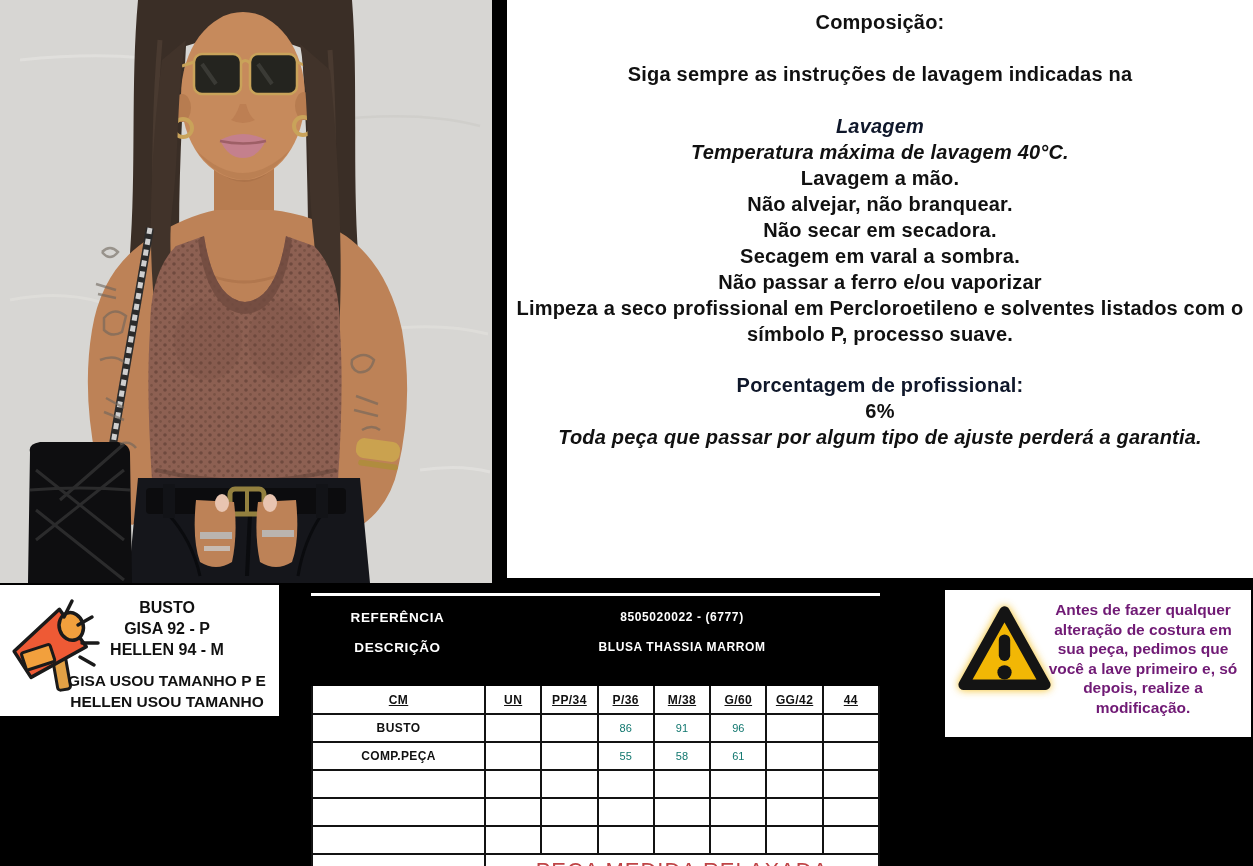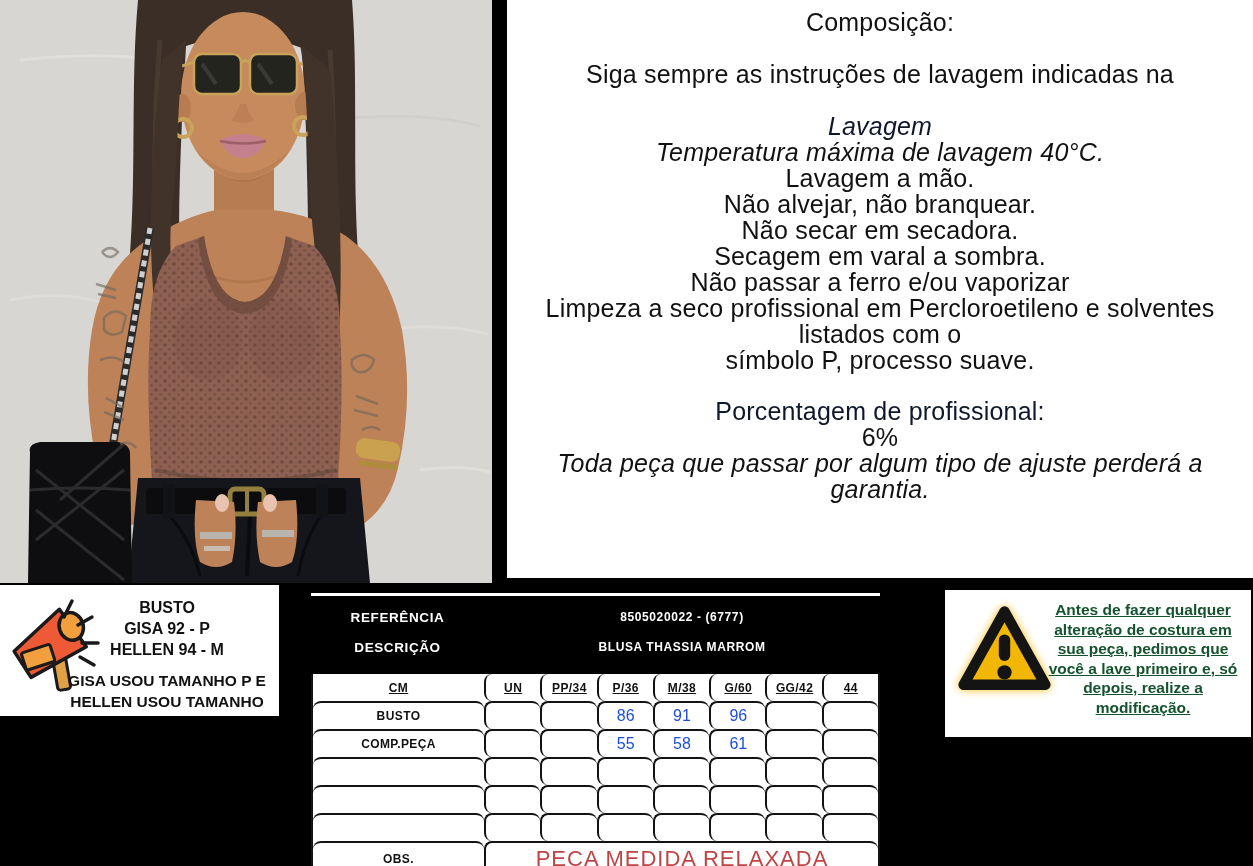--- a/index.html
+++ b/index.html
@@ -7,58 +7,58 @@
   body { font-family:"Liberation Sans", sans-serif; }
   .canvas { position:relative; width:1253px; height:866px; background:#000; overflow:hidden; }
 
   
   .photo { position:absolute; left:0; top:0; width:492px; height:583px; overflow:hidden; background:#d7d6d3; }
   .photo svg { display:block; }
 
   
   .care-panel { position:absolute; left:507px; top:0; width:746px; height:578px; background:#ffffff;
                 text-align:center; color:#111; padding-top:9px; }
-  .care-line { font-size:25px; line-height:26px; font-weight:normal; letter-spacing:.2px; }
+  .care-line { font-size:20px; line-height:26px; font-weight:bold; letter-spacing:.2px; }
   .sp { height:26px; }
   .sp2 { height:25px; }
   .red { color:#0f172a; }
   .ital { font-style:italic; }
 
   
   .size-note-box { position:absolute; left:0; top:585px; width:279px; height:131px; background:#fff; overflow:hidden; }
   .size-note-text { position:absolute; left:62px; top:12px; width:210px; text-align:center; color:#111; }
   .size-line { font-size:16px; line-height:21px; font-weight:bold; }
   .size-gap { height:10px; }
   .size-line2 { font-size:15.5px; line-height:21px; font-weight:bold; }
   .megaphone { position:absolute; left:2px; top:10px; width:105px; height:112px; }
 
   
   .mtable { position:absolute; left:311px; top:593px; width:569px; border-top:3px solid #fff; border-bottom:3px solid #fff; }
-  .t-header { background:#000; color:#fff; padding:6px 0 12px 0; }
+  .t-header { background:#000; color:#fff; padding:6px 0 24px 0; }
   .t-hrow { display:grid; grid-template-columns:173px 1fr; height:30px; align-items:center; }
   .t-hlabel { text-align:center; font-weight:bold; font-size:13.5px; letter-spacing:.6px; }
   .t-hvalue { text-align:center; font-weight:bold; font-size:12px; letter-spacing:.6px; }
   .t-body { background:#fff; border:2px solid #131313; border-top:none; }
   .trow { display:grid; grid-template-columns:171px repeat(7, 1fr); }
   .trow .cell { border-left:2px solid #131313; border-top:2px solid #131313;
-                display:flex; align-items:center; justify-content:center;border-radius:8px; }
+                display:flex; align-items:center; justify-content:center; }
   .trow .cell:first-child { border-left:none; }
   .trow.first .cell { border-top:none; }
   .h-cm { height:27px; } .h-row { height:28px; } .h-obs { height:33px; }
   .cell.head { font-size:12px; font-weight:bold; text-decoration:underline; letter-spacing:.4px; color:#111; }
   .cell.lbl  { font-size:12px; font-weight:bold; letter-spacing:.4px; color:#111; }
-  .cell.val  { font-size:16px; color:#1d4ed8; }
+  .cell.val  { font-size:11px; color:#0f766e; }
   .cell.obs-val { grid-column:2 / span 7; font-size:22px; color:#bf4446; letter-spacing:1px; }
 
   
   .warning-box { position:absolute; left:945px; top:590px; width:306px; height:147px; background:#fff; }
   .warning-icon-wrap { position:absolute; left:12px; top:14px; width:95px; height:95px;
                        filter:drop-shadow(0 0 4px rgba(242,183,5,.9)); }
   .warn-text { position:absolute; left:98px; top:10px; width:200px; text-align:center;
-               font-size:15.5px; line-height:19.5px; font-weight:bold; color:#14532d;text-decoration:underline; }
+               font-size:15.5px; line-height:19.5px; font-weight:bold; color:#701a75; }
 </style>
 </head>
 <body>
 
 <div class="canvas">
 
   <div class="photo">
     <svg width="492" height="583" viewBox="0 0 492 583">
 
       <rect x="0" y="0" width="492" height="583" fill="#d7d6d3"></rect>

